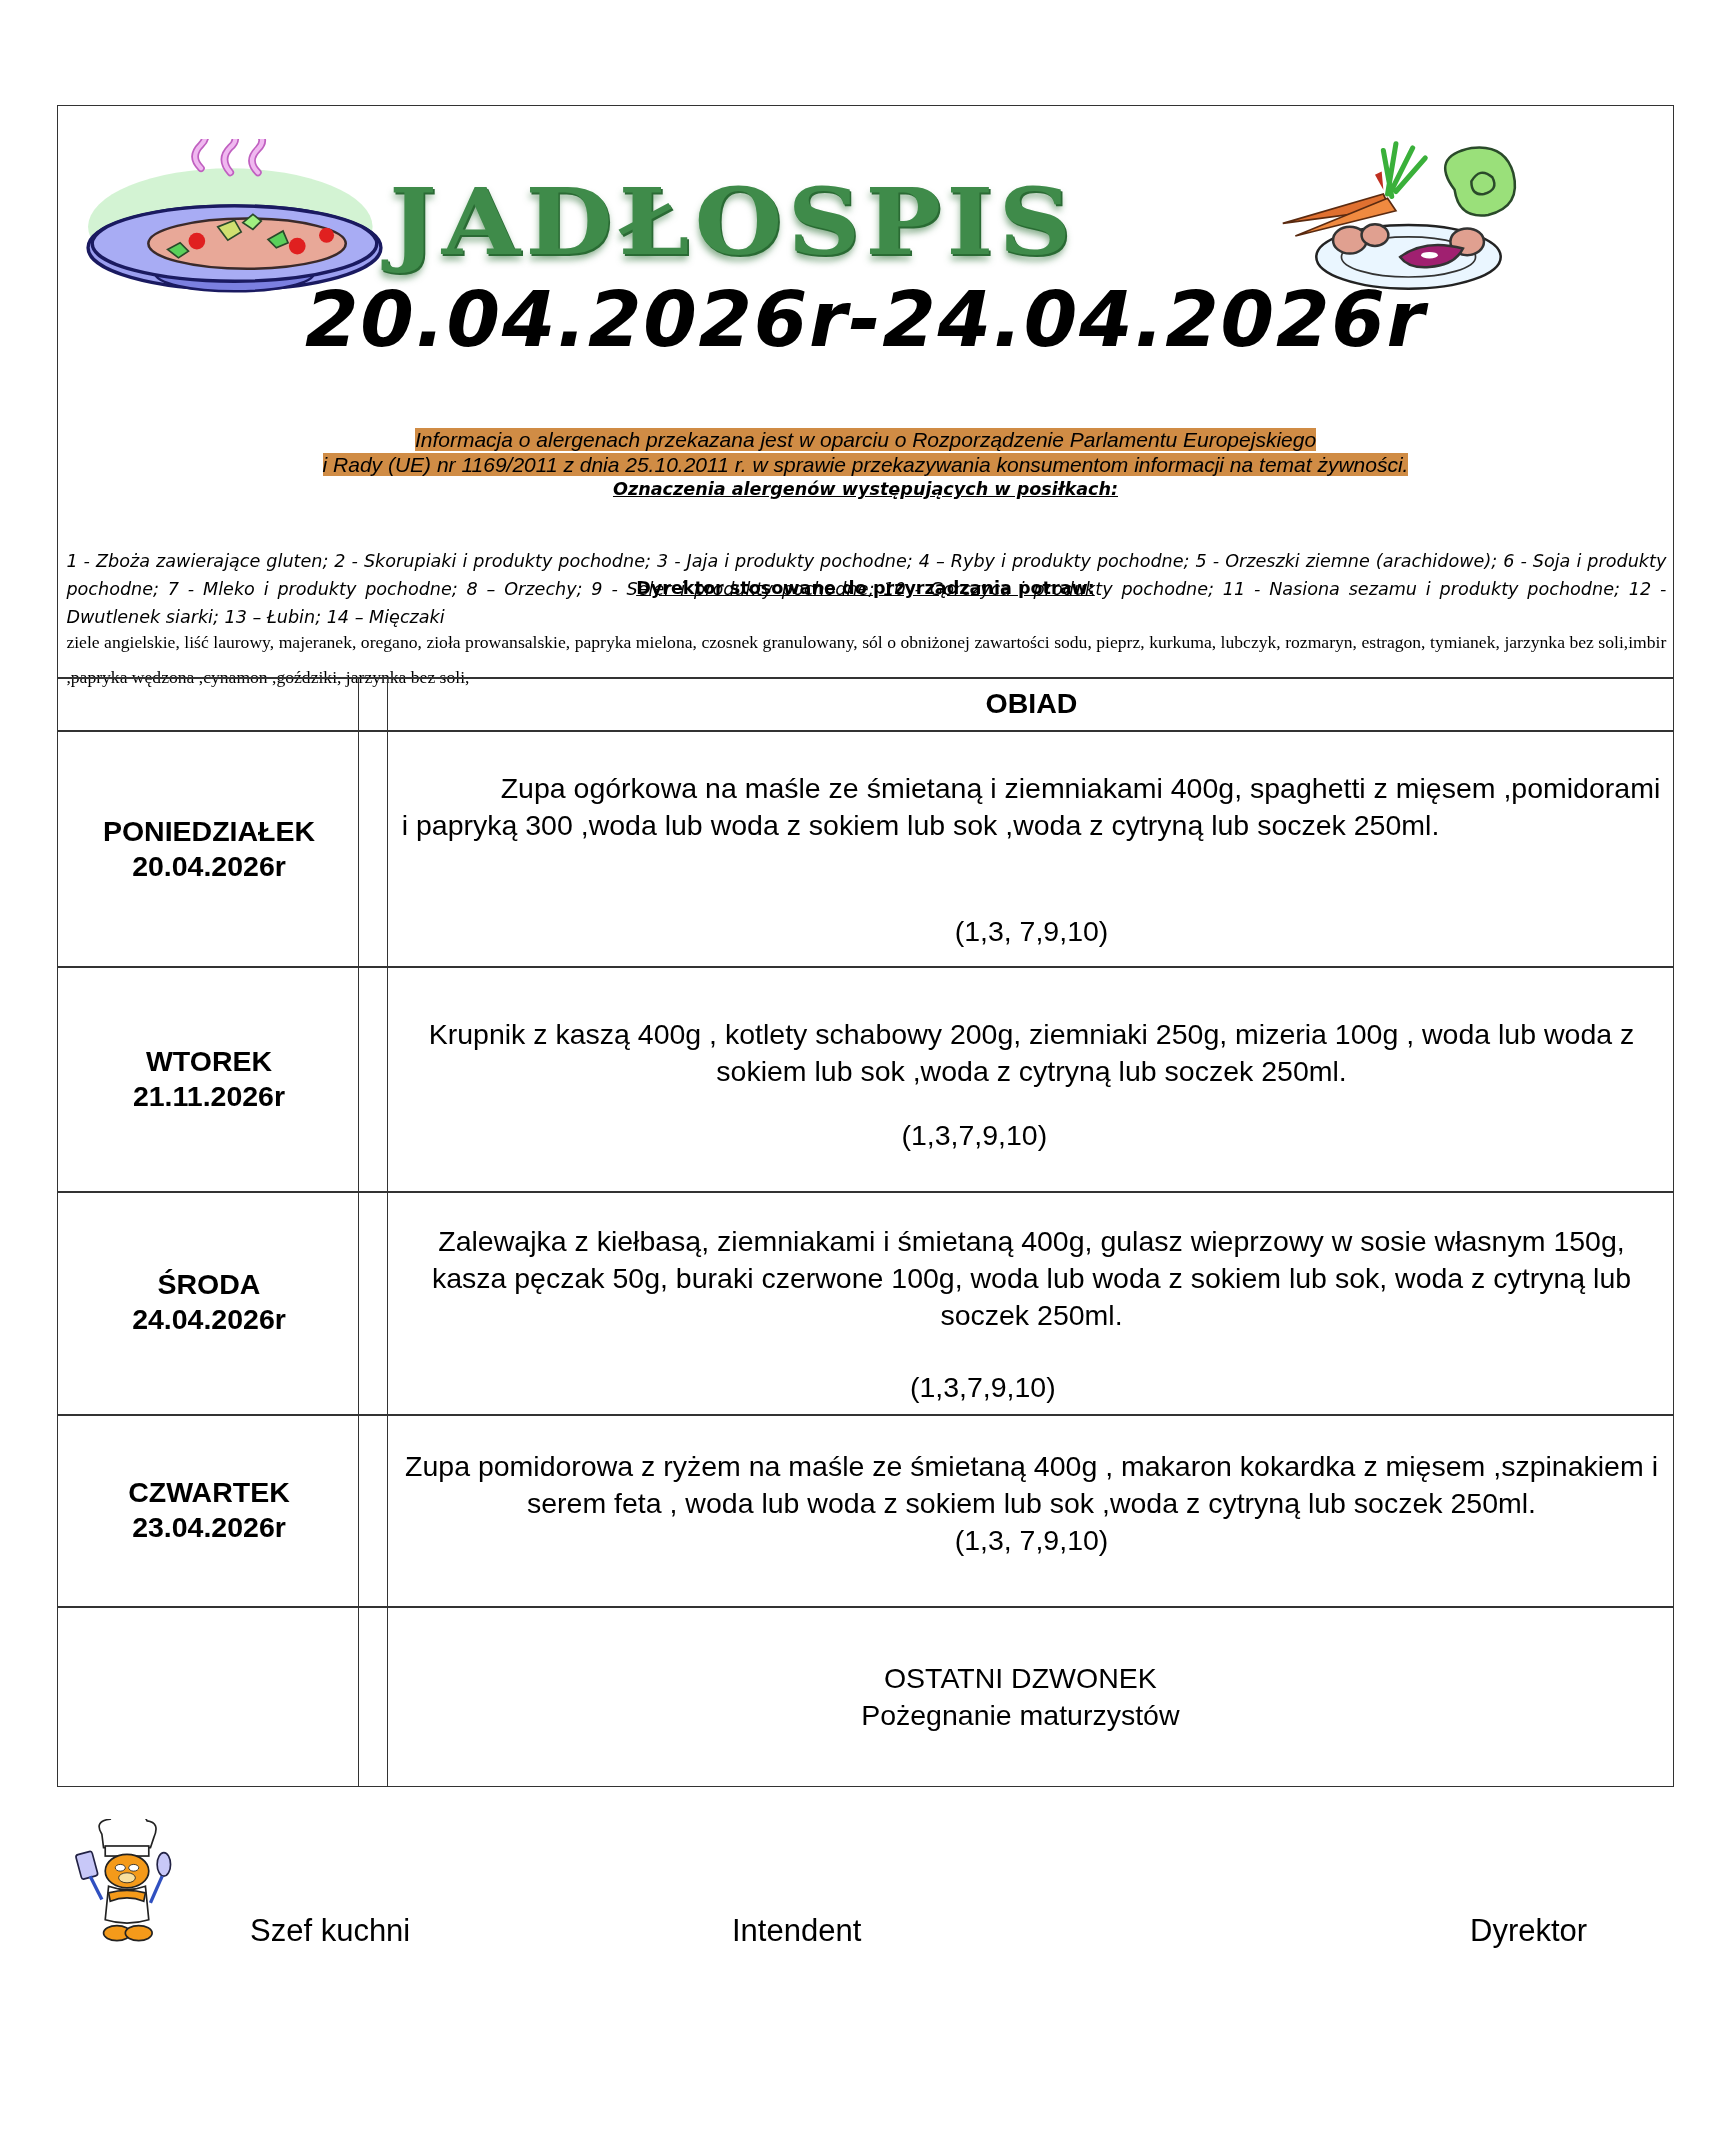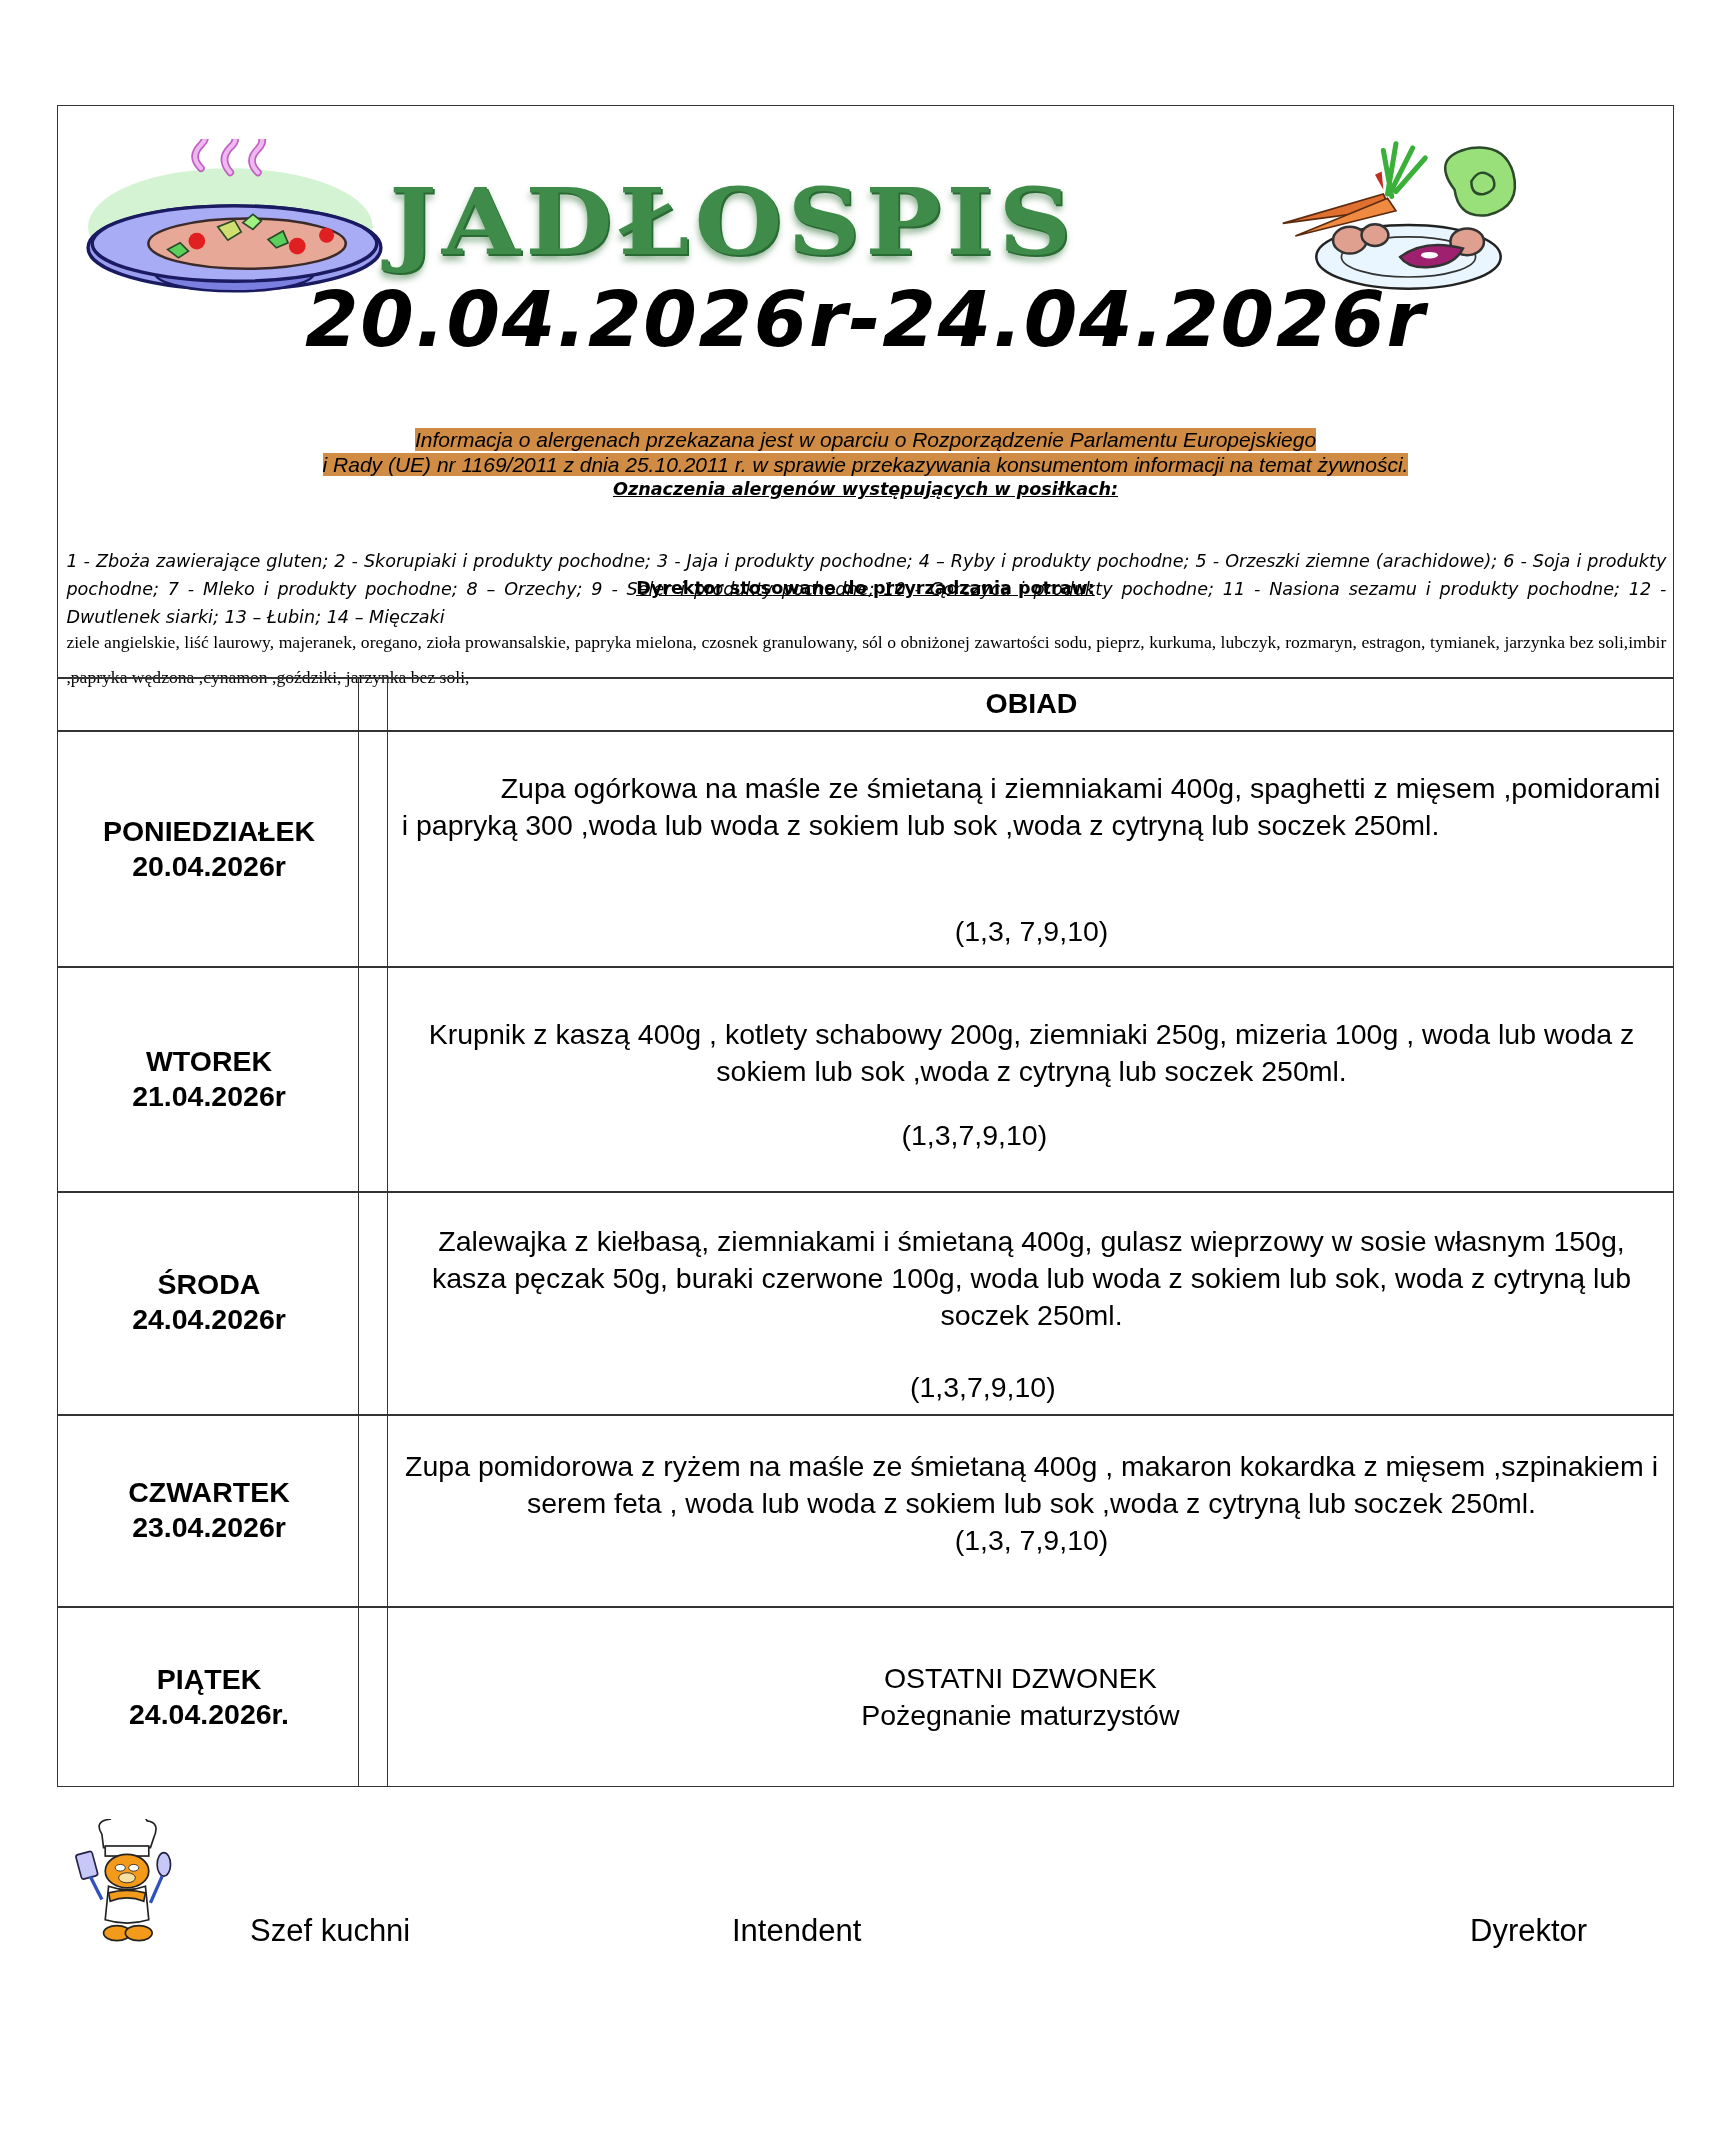--- a/index.html
+++ b/index.html
@@ -118,21 +118,21 @@
       </div>
       <div class="meal-cell" style="top:183px; bottom:auto;">
         <div>(1,3, 7,9,10)</div>
       </div>
     </div>
     <div class="hline" style="top:289px;"></div>
 
     <div class="row" style="top:289px; height:225px;">
       <div class="day-cell">
         <div>WTOREK</div>
-        <div>21.04.2026r</div>
+        <div>21.11.2026r</div>
       </div>
       <div class="meal-cell" style="padding-top:50px;">
         <div>Krupnik z kaszą  400g , kotlety schabowy 200g, ziemniaki 250g, mizeria 100g , woda lub woda z sokiem lub sok ,woda z cytryną lub soczek  250ml.</div>
       </div>
       <div class="meal-cell" style="top:151px; bottom:auto; padding-right:126px;">
         <div>(1,3,7,9,10)</div>
       </div>
     </div>
     <div class="hline" style="top:514px;"></div>
 
@@ -156,24 +156,20 @@
         <div>23.04.2026r</div>
       </div>
       <div class="meal-cell" style="padding-top:34px;">
         <div>Zupa pomidorowa z ryżem na maśle ze śmietaną 400g , makaron kokardka z mięsem ,szpinakiem i serem feta , woda lub woda z sokiem lub sok ,woda z cytryną lub soczek 250ml.</div>
         <div>(1,3, 7,9,10)</div>
       </div>
     </div>
     <div class="hline" style="top:929px;"></div>
 
     <div class="row" style="top:929px; height:181px;">
-      <div class="day-cell">
-        <div>PIĄTEK</div>
-        <div>24.04.2026r.</div>
-      </div>
       <div class="meal-cell" style="padding-top:54px; padding-right:34px;">
         <div>OSTATNI DZWONEK</div>
         <div>Pożegnanie maturzystów</div>
       </div>
     </div>
   </div>
 </div>
 
 <svg class="chef" viewBox="0 0 160 150">
   <path d="M50 18 q-10 -16 10 -18 q6 -10 22 -4 q16 -6 22 6 q16 2 8 20 l-4 12 h-56z" fill="#fff" stroke="#222" stroke-width="2"></path>

